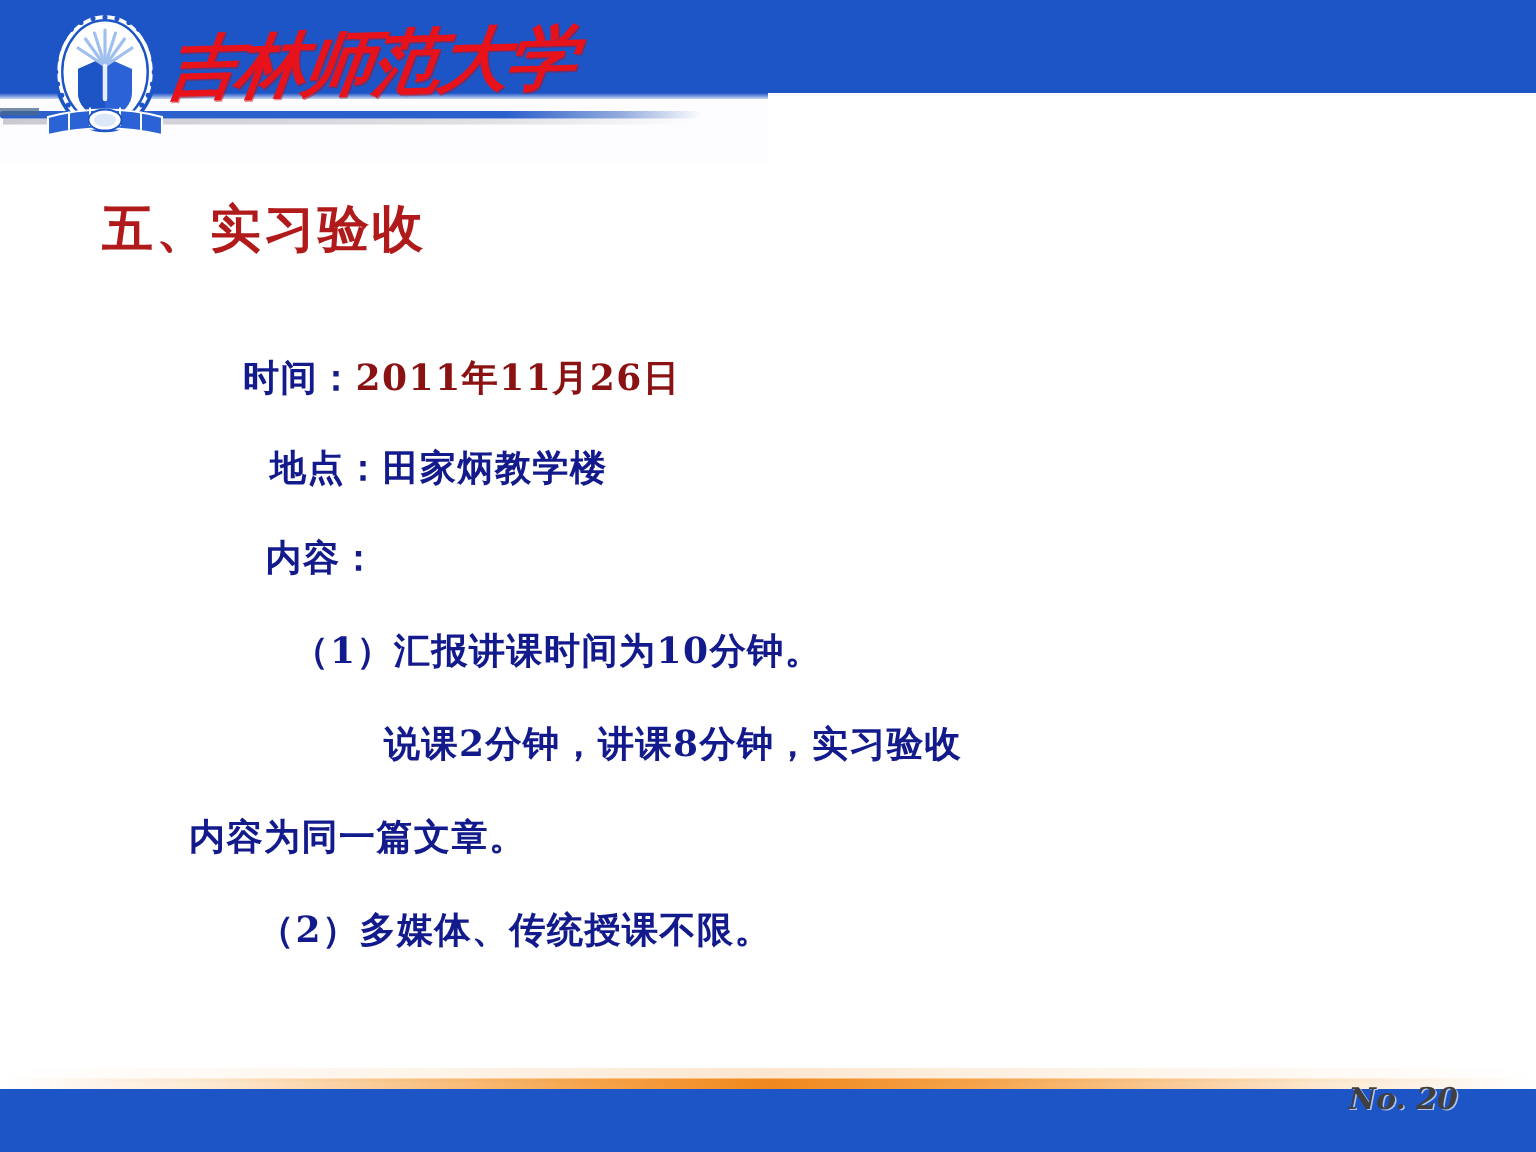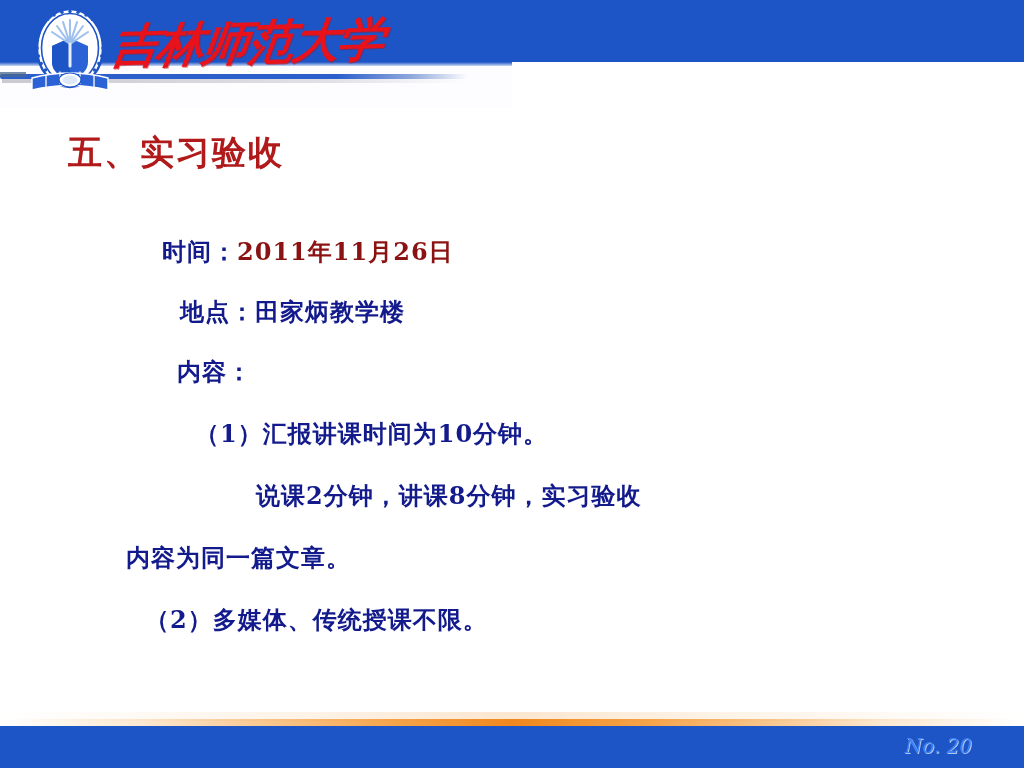--- a/index.html
+++ b/index.html
@@ -146,21 +146,21 @@
     color: #8b1212;
     font-family: "DejaVu Serif", "Liberation Serif", serif;
   }
 
   #line-time     { left: 162px; top: 118px; }
   #line-place    { left: 162px; top: 178px; margin-left: 18px; }
   #line-content  { left: 177px; top: 238px; }
   #line-item1    { left: 155px; top: 300px; margin-left: 40px; }
   #line-item1b   { left: 256px; top: 362px; }
   #line-item1c   { left: 126px; top: 424px; }
-  #line-item2    { left: 145px; top: 486px; }
+  #line-item2    { left: 172px; top: 486px; }
 
   
   #footer {
     position: absolute;
     left: 0; top: 708px;
     width: 1024px;
     height: 60px;
   }
   .ftr-orange {
     position: absolute;
@@ -191,26 +191,26 @@
   .ftr-bar {
     position: absolute;
     left: 0; top: 18px;
     width: 1024px;
     height: 42px;
     background: #1d54c6;
   }
   #slide-number {
     position: absolute;
     right: 52px;
-    top: 26px;
+    top: 12px;
     font-family: "DejaVu Serif", "Liberation Serif", serif;
     font-style: italic;
-    font-weight: normal;
+    font-weight: bold;
     font-size: 20px;
-    color: #3b82f6;
+    color: #404040;
     letter-spacing: 0px;
     text-shadow: 1px 1px 0 rgba(200,215,245,.85);
     white-space: nowrap;
   }
 </style>
 </head>
 <body>
 
 <div id="slide">
 

